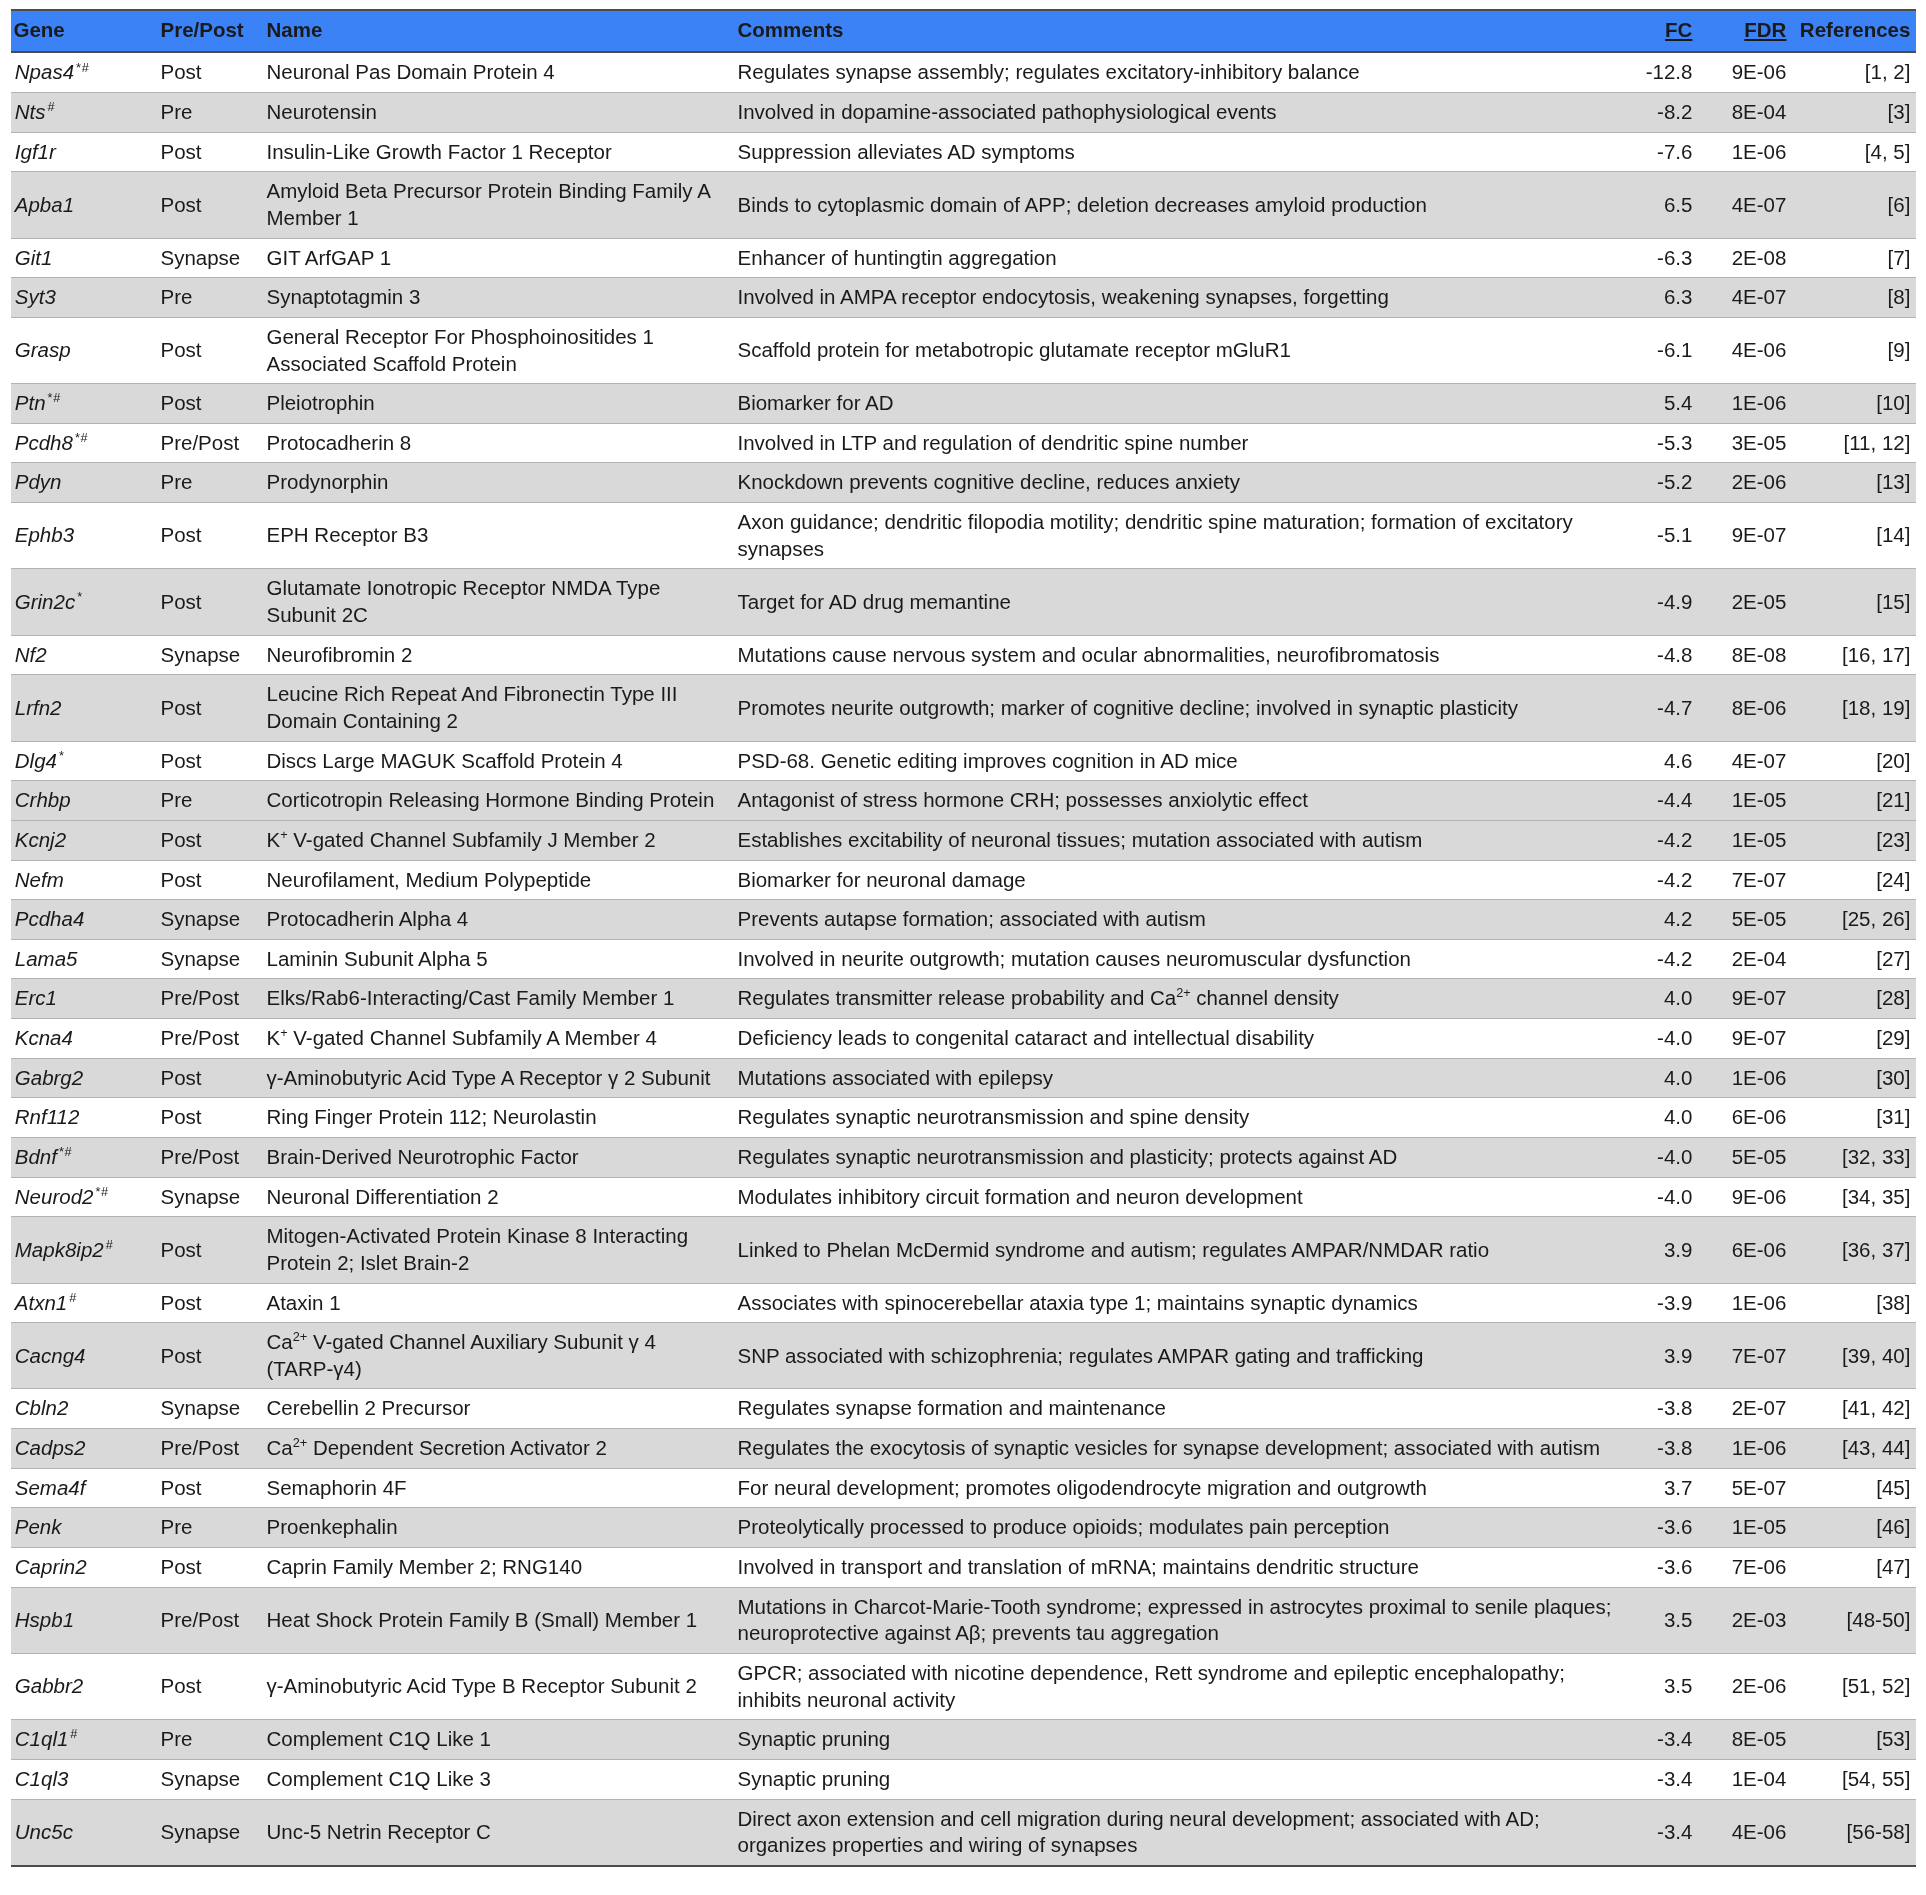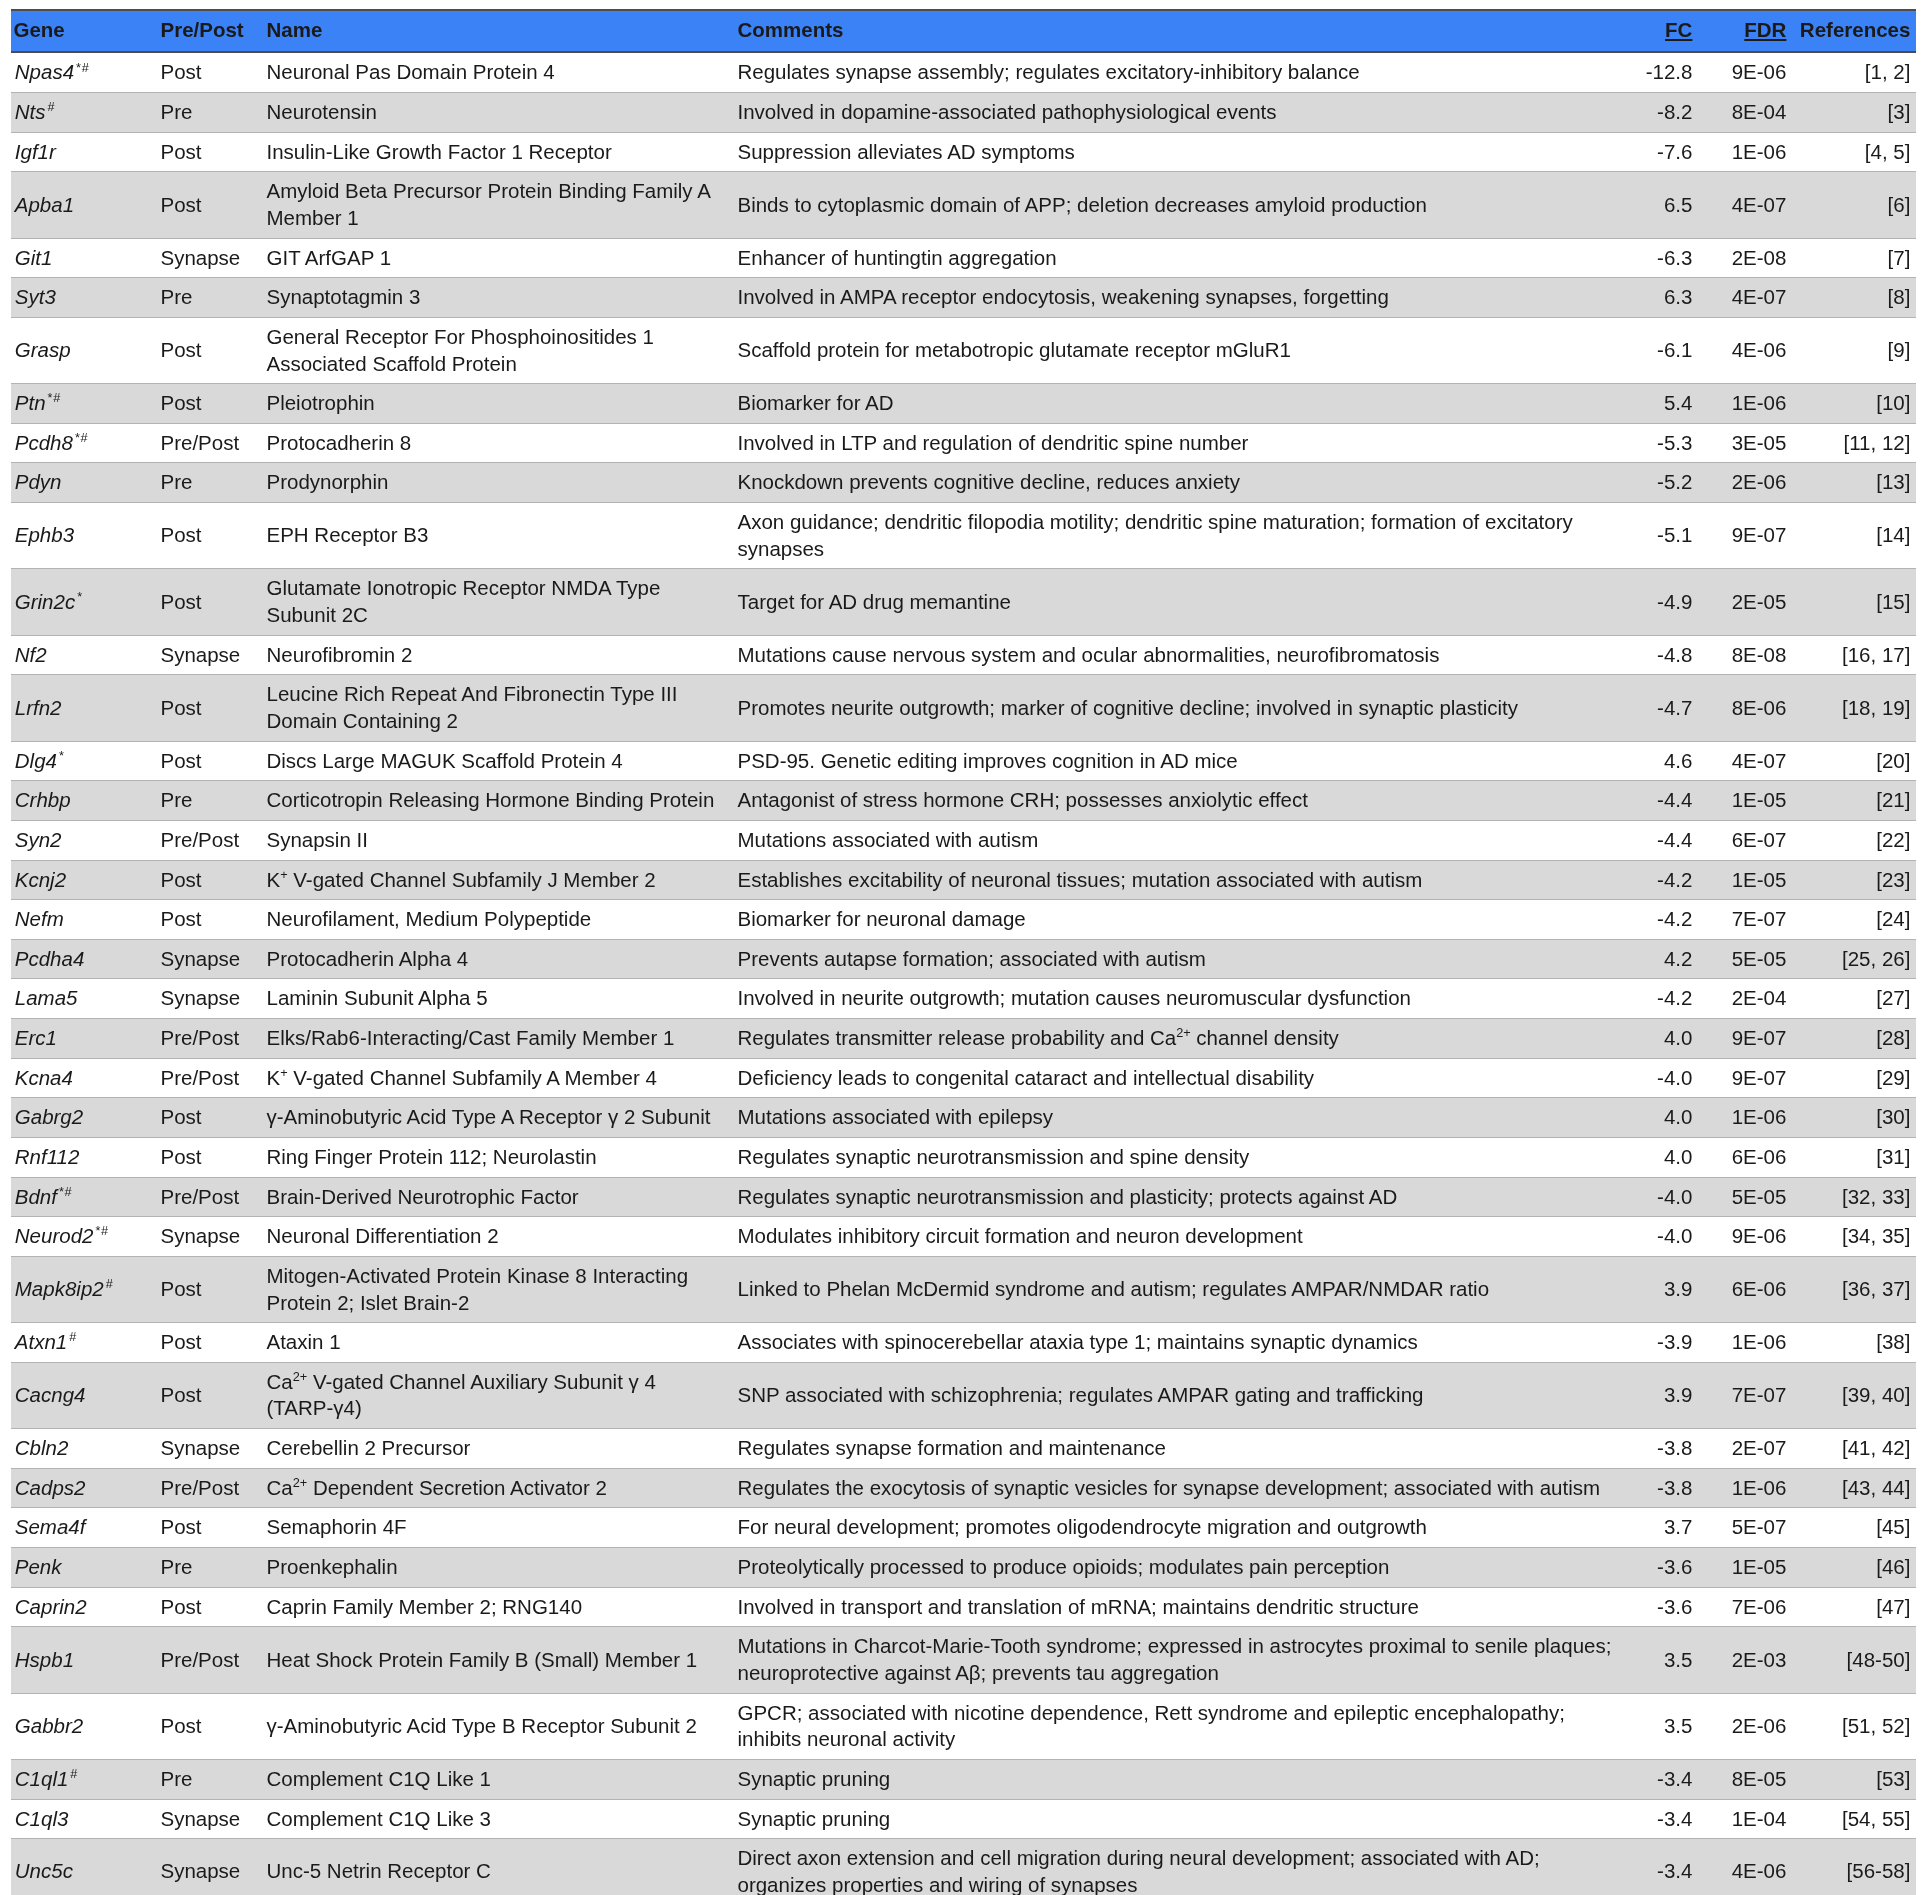--- a/index.html
+++ b/index.html
@@ -227,43 +227,34 @@
           <td class="name">Leucine Rich Repeat And Fibronectin Type III Domain Containing 2</td>
           <td class="comments">Promotes neurite outgrowth; marker of cognitive decline; involved in synaptic plasticity</td>
           <td class="fc">-4.7</td>
           <td class="fdr">8E-06</td>
           <td class="refs">[18, 19]</td>
         </tr>
         <tr>
           <td class="gene">Dlg4<sup>*</sup></td>
           <td class="prepost">Post</td>
           <td class="name">Discs Large MAGUK Scaffold Protein 4</td>
-          <td class="comments">PSD-95. Genetic editing improves cognition in AD mice</td>
+          <td class="comments">PSD-68. Genetic editing improves cognition in AD mice</td>
           <td class="fc">4.6</td>
           <td class="fdr">4E-07</td>
           <td class="refs">[20]</td>
         </tr>
         <tr class="shade">
           <td class="gene">Crhbp</td>
           <td class="prepost">Pre</td>
           <td class="name">Corticotropin Releasing Hormone Binding Protein</td>
           <td class="comments">Antagonist of stress hormone CRH; possesses anxiolytic effect</td>
           <td class="fc">-4.4</td>
           <td class="fdr">1E-05</td>
           <td class="refs">[21]</td>
         </tr>
-        <tr>
-          <td class="gene">Syn2</td>
-          <td class="prepost">Pre/Post</td>
-          <td class="name">Synapsin II</td>
-          <td class="comments">Mutations associated with autism</td>
-          <td class="fc">-4.4</td>
-          <td class="fdr">6E-07</td>
-          <td class="refs">[22]</td>
-        </tr>
         <tr class="shade">
           <td class="gene">Kcnj2</td>
           <td class="prepost">Post</td>
           <td class="name">K<sup class="sup">+</sup> V-gated Channel Subfamily J Member 2</td>
           <td class="comments">Establishes excitability of neuronal tissues; mutation associated with autism</td>
           <td class="fc">-4.2</td>
           <td class="fdr">1E-05</td>
           <td class="refs">[23]</td>
         </tr>
         <tr>

